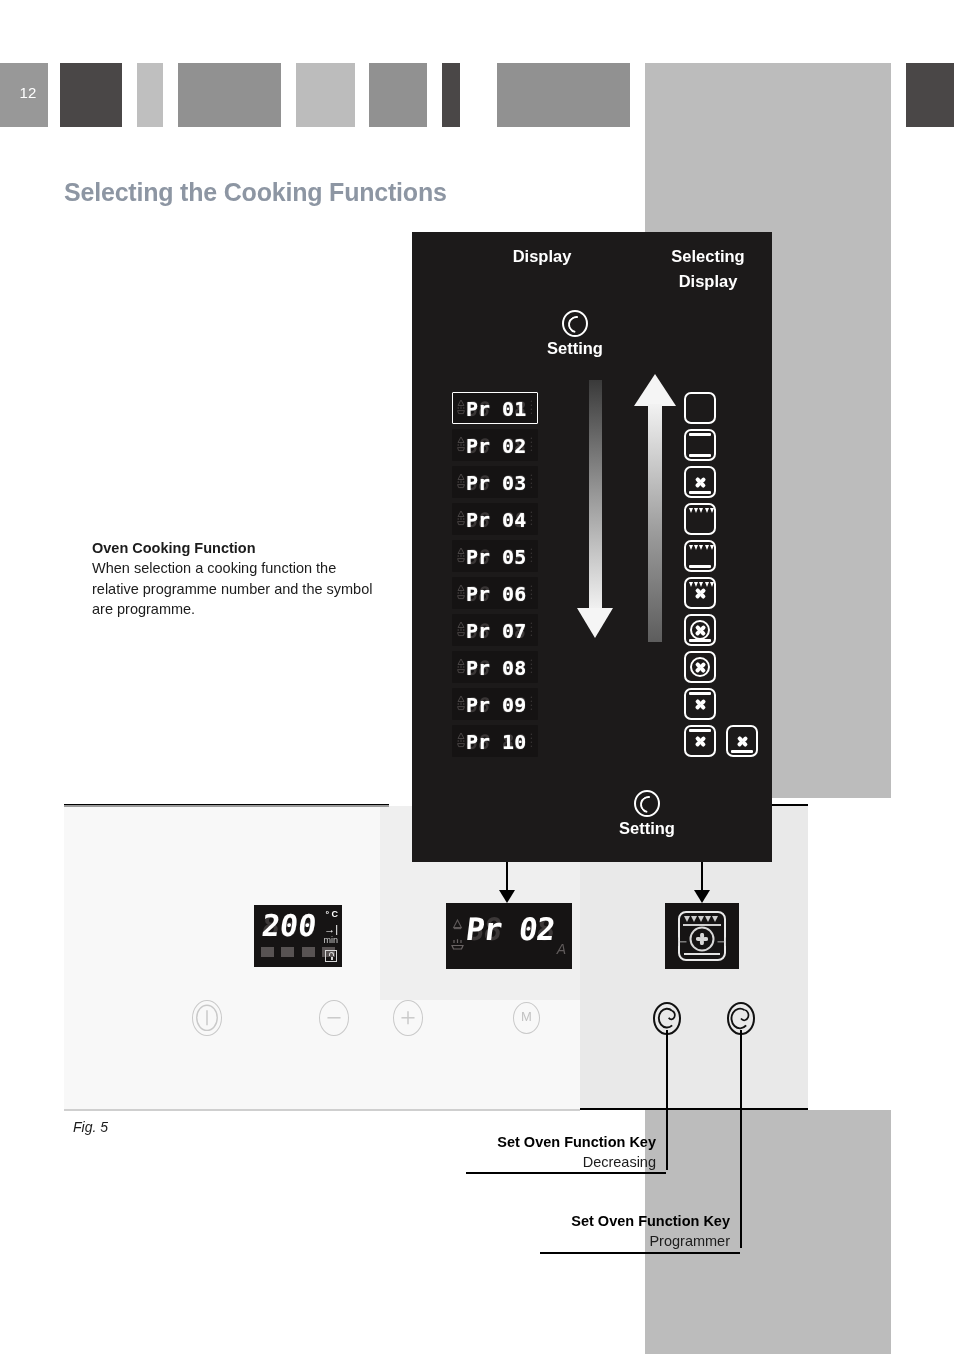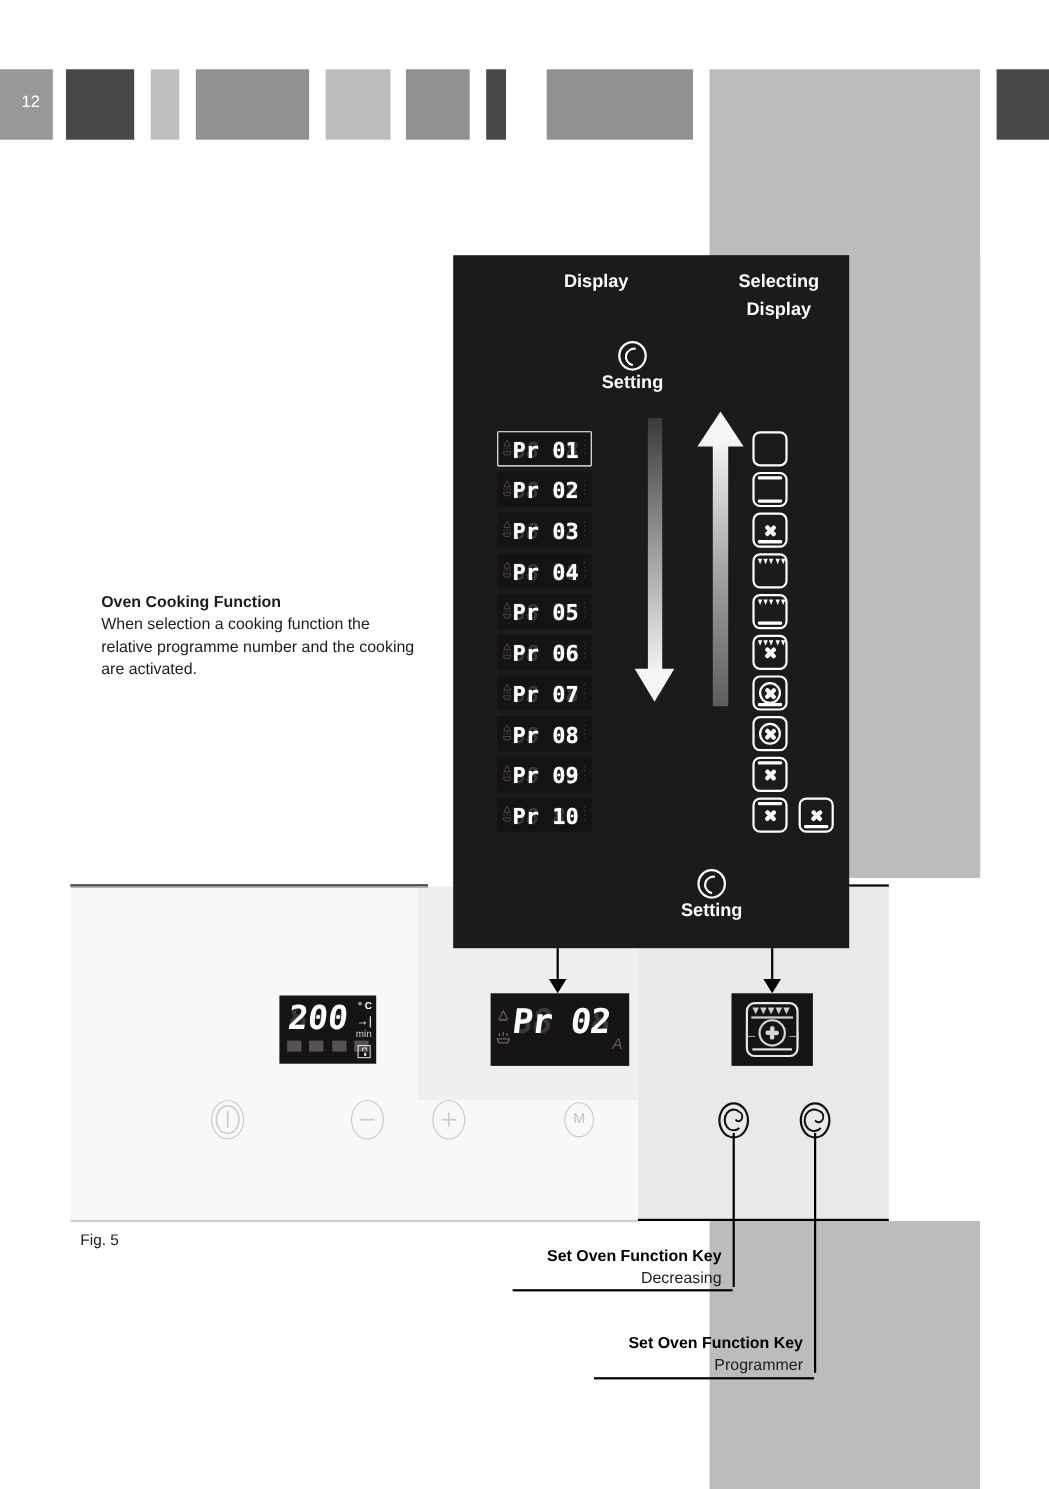--- a/index.html
+++ b/index.html
@@ -152,21 +152,21 @@
   
   .key{position:absolute;width:30px;height:36px;border:1.6px solid #c9c9c9;border-radius:50%;box-sizing:border-box;}
   .key.dark{border-color:#111;border-width:2.2px;}
   .key .kglyph{position:absolute;left:0;top:0;right:0;bottom:0;}
 
   
   .cal-line{position:absolute;background:#000;width:2px;}
   .cal-head{position:absolute;width:0;height:0;border-left:8px solid transparent;border-right:8px solid transparent;border-top:13px solid #000;}
 
   
-  .fig{position:absolute;left:73px;top:1119px;font-size:14px;color:#1c1c1c;}
+  .fig{position:absolute;left:73px;top:1119px;font-size:14px;color:#1c1c1c;font-style:italic;}
   .cap{position:absolute;text-align:right;}
   .cap .ch{font-size:14.5px;font-weight:bold;color:#000;line-height:19px;}
   .cap .cs{font-size:14.5px;color:#1c1c1c;line-height:20px;}
   .cap-ul{position:absolute;background:#000;height:1.6px;}
 </style>
 </head>
 <body>
 
 <div class="page">
 
@@ -179,24 +179,25 @@
   <div class="hdrbar" style="left:137px;width:26px;background:#bfbfbf;"></div>
   <div class="hdrbar" style="left:178px;width:103px;background:#919191;"></div>
   <div class="hdrbar" style="left:296px;width:59px;background:#bcbcbc;"></div>
   <div class="hdrbar" style="left:369px;width:58px;background:#919191;"></div>
   <div class="hdrbar" style="left:442px;width:18px;background:#4a4747;"></div>
   <div class="hdrbar" style="left:497px;width:133px;background:#919191;"></div>
   <div class="hdrbar" style="left:906px;width:48px;background:#4a4747;"></div>
 
   <div class="pagenum">12</div>
 
+  <div class="title">Selecting the Cooking Functions</div>
 
   <div class="bodyblock">
     <div class="bhead">Oven Cooking Function</div>
-    <div class="btext">When selection a cooking function the relative programme number and the cooking are activated.</div>
+    <div class="btext">When selection a cooking function the relative programme number and the symbol are programme.</div>
   </div>
 
   <div class="panel-white" style="left:64px;top:806px;width:744px;height:304px;background:#f8f8f8;"></div>
   <div class="panel-grey2" style="left:380px;top:806px;width:200px;height:194px;background:#efefef;"></div>
   <div class="panel-grey" style="left:580px;top:806px;width:228px;height:304px;background:#e9e9e9;"></div>
 
   <div class="rule" style="left:64px;top:804px;width:325px;"></div>
   <div class="rule-thin" style="left:64px;top:805px;width:325px;background:#9a9a9a;"></div>
   <div class="rule" style="left:770px;top:804px;width:38px;"></div>
   <div class="rule" style="left:580px;top:1108px;width:228px;"></div>

